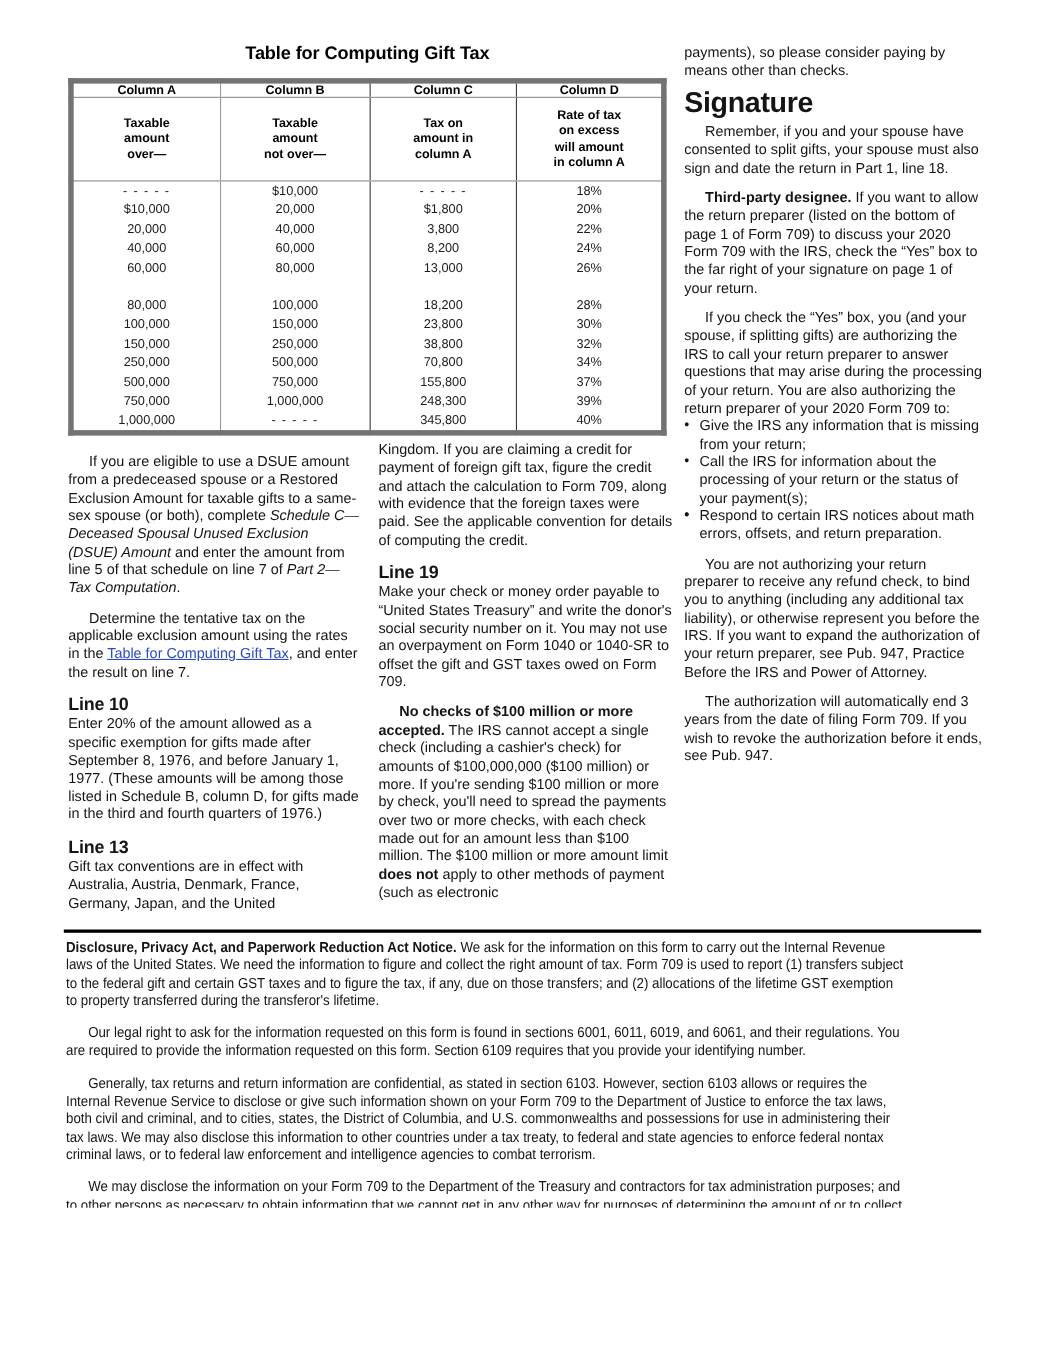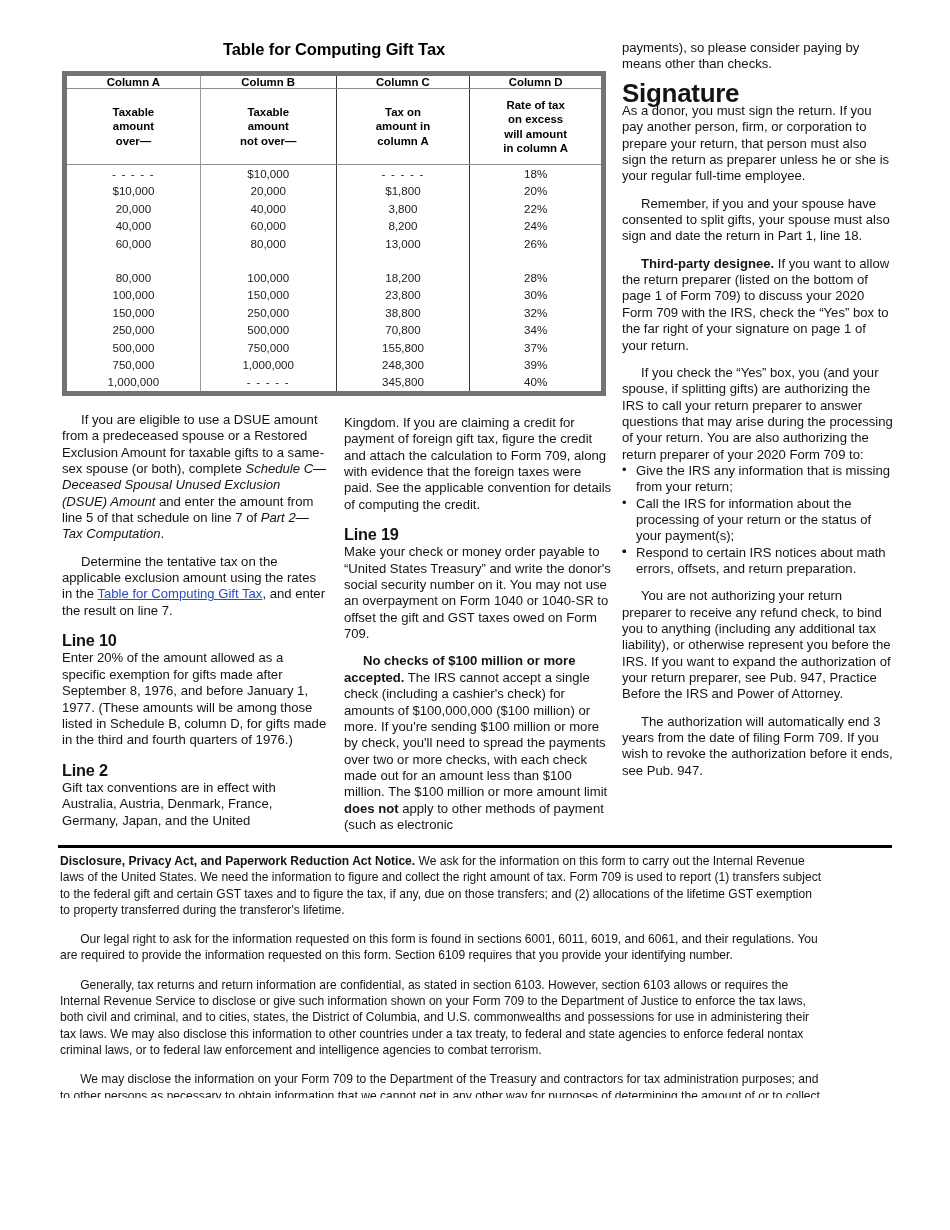--- a/index.html
+++ b/index.html
@@ -130,21 +130,21 @@
     margin: 0;
   }
   ul.plain li .bul {
     position: absolute;
     left: 0;
     top: -1px;
     font-size: 13px;
   }
 
   #col-left   { left: 62px;  top: 412px; width: 265px; }
-  #col-mid    { left: 344px; top: 415px; width: 268px; }
+  #col-mid    { left: 344px; top: 401px; width: 268px; }
   #col-right  { left: 622px; top: 40px;  width: 272px; }
 
   
   .rule-thick {
     position: absolute;
     left: 58px;
     top: 845px;
     width: 834px;
     height: 3.2px;
     background: #000000;
@@ -311,38 +311,37 @@
   </div>
 
   <div class="col" id="col-left">
     <p class="ind" style="margin-top:0"><span>If you are eligible to use a DSUE amount from a predeceased spouse or a Restored Exclusion Amount for taxable gifts to a same-sex spouse (or both), complete </span><span class="it">Schedule C—Deceased Spousal Unused Exclusion (DSUE) Amount</span><span> and enter the amount from line 5 of that schedule on line 7 of </span><span class="it">Part 2—Tax Computation</span><span>.</span></p>
 
     <p class="ind"><span>Determine the tentative tax on the applicable exclusion amount using the rates in the </span><a class="lnk" href="#">Table for Computing Gift Tax</a><span>, and enter the result on line 7.</span></p>
 
     <h3>Line 10</h3>
     <p>Enter 20% of the amount allowed as a specific exemption for gifts made after September 8, 1976, and before January 1, 1977. (These amounts will be among those listed in Schedule B, column D, for gifts made in the third and fourth quarters of 1976.)</p>
 
-    <h3>Line 2</h3>
+    <h3>Line 13</h3>
     <p>Gift tax conventions are in effect with Australia, Austria, Denmark, France, Germany, Japan, and the United</p>
   </div>
 
   <div class="col" id="col-mid">
     <p>Kingdom. If you are claiming a credit for payment of foreign gift tax, figure the credit and attach the calculation to Form 709, along with evidence that the foreign taxes were paid. See the applicable convention for details of computing the credit.</p>
 
     <h3>Line 19</h3>
     <p>Make your check or money order payable to “United States Treasury” and write the donor's social security number on it. You may not use an overpayment on Form 1040 or 1040-SR to offset the gift and GST taxes owed on Form 709.</p>
 
     <p class="ind"><span class="bd">No checks of $100 million or more accepted.</span><span> The IRS cannot accept a single check (including a cashier's check) for amounts of $100,000,000 ($100 million) or more. If you're sending $100 million or more by check, you'll need to spread the payments over two or more checks, with each check made out for an amount less than $100 million. The $100 million or more amount limit </span><span class="bd">does not</span><span> apply to other methods of payment (such as electronic</span></p>
   </div>
 
   <div class="col" id="col-right">
     <p>payments), so please consider paying by means other than checks.</p>
 
     <h2>Signature</h2>
-    <p>As a donor, you must sign the return. If you pay another person, firm, or corporation to prepare your return, that person must also sign the return as preparer unless he or she is your regular full-time employee.</p>
     <p class="ind">Remember, if you and your spouse have consented to split gifts, your spouse must also sign and date the return in Part 1, line 18.</p>
 
     <p class="ind"><span class="bd">Third-party designee.</span><span> If you want to allow the return preparer (listed on the bottom of page 1 of Form 709) to discuss your 2020 Form 709 with the IRS, check the “Yes” box to the far right of your signature on page 1 of your return.</span></p>
 
     <p class="ind">If you check the “Yes” box, you (and your spouse, if splitting gifts) are authorizing the IRS to call your return preparer to answer questions that may arise during the processing of your return. You are also authorizing the return preparer of your 2020 Form 709 to:</p>
 
     <ul class="plain" id="designee-bullets">
         <li><span class="bul">•</span><span>Give the IRS any information that is missing from your return;</span></li>
         <li><span class="bul">•</span><span>Call the IRS for information about the processing of your return or the status of your payment(s);</span></li>
         <li><span class="bul">•</span></li>

